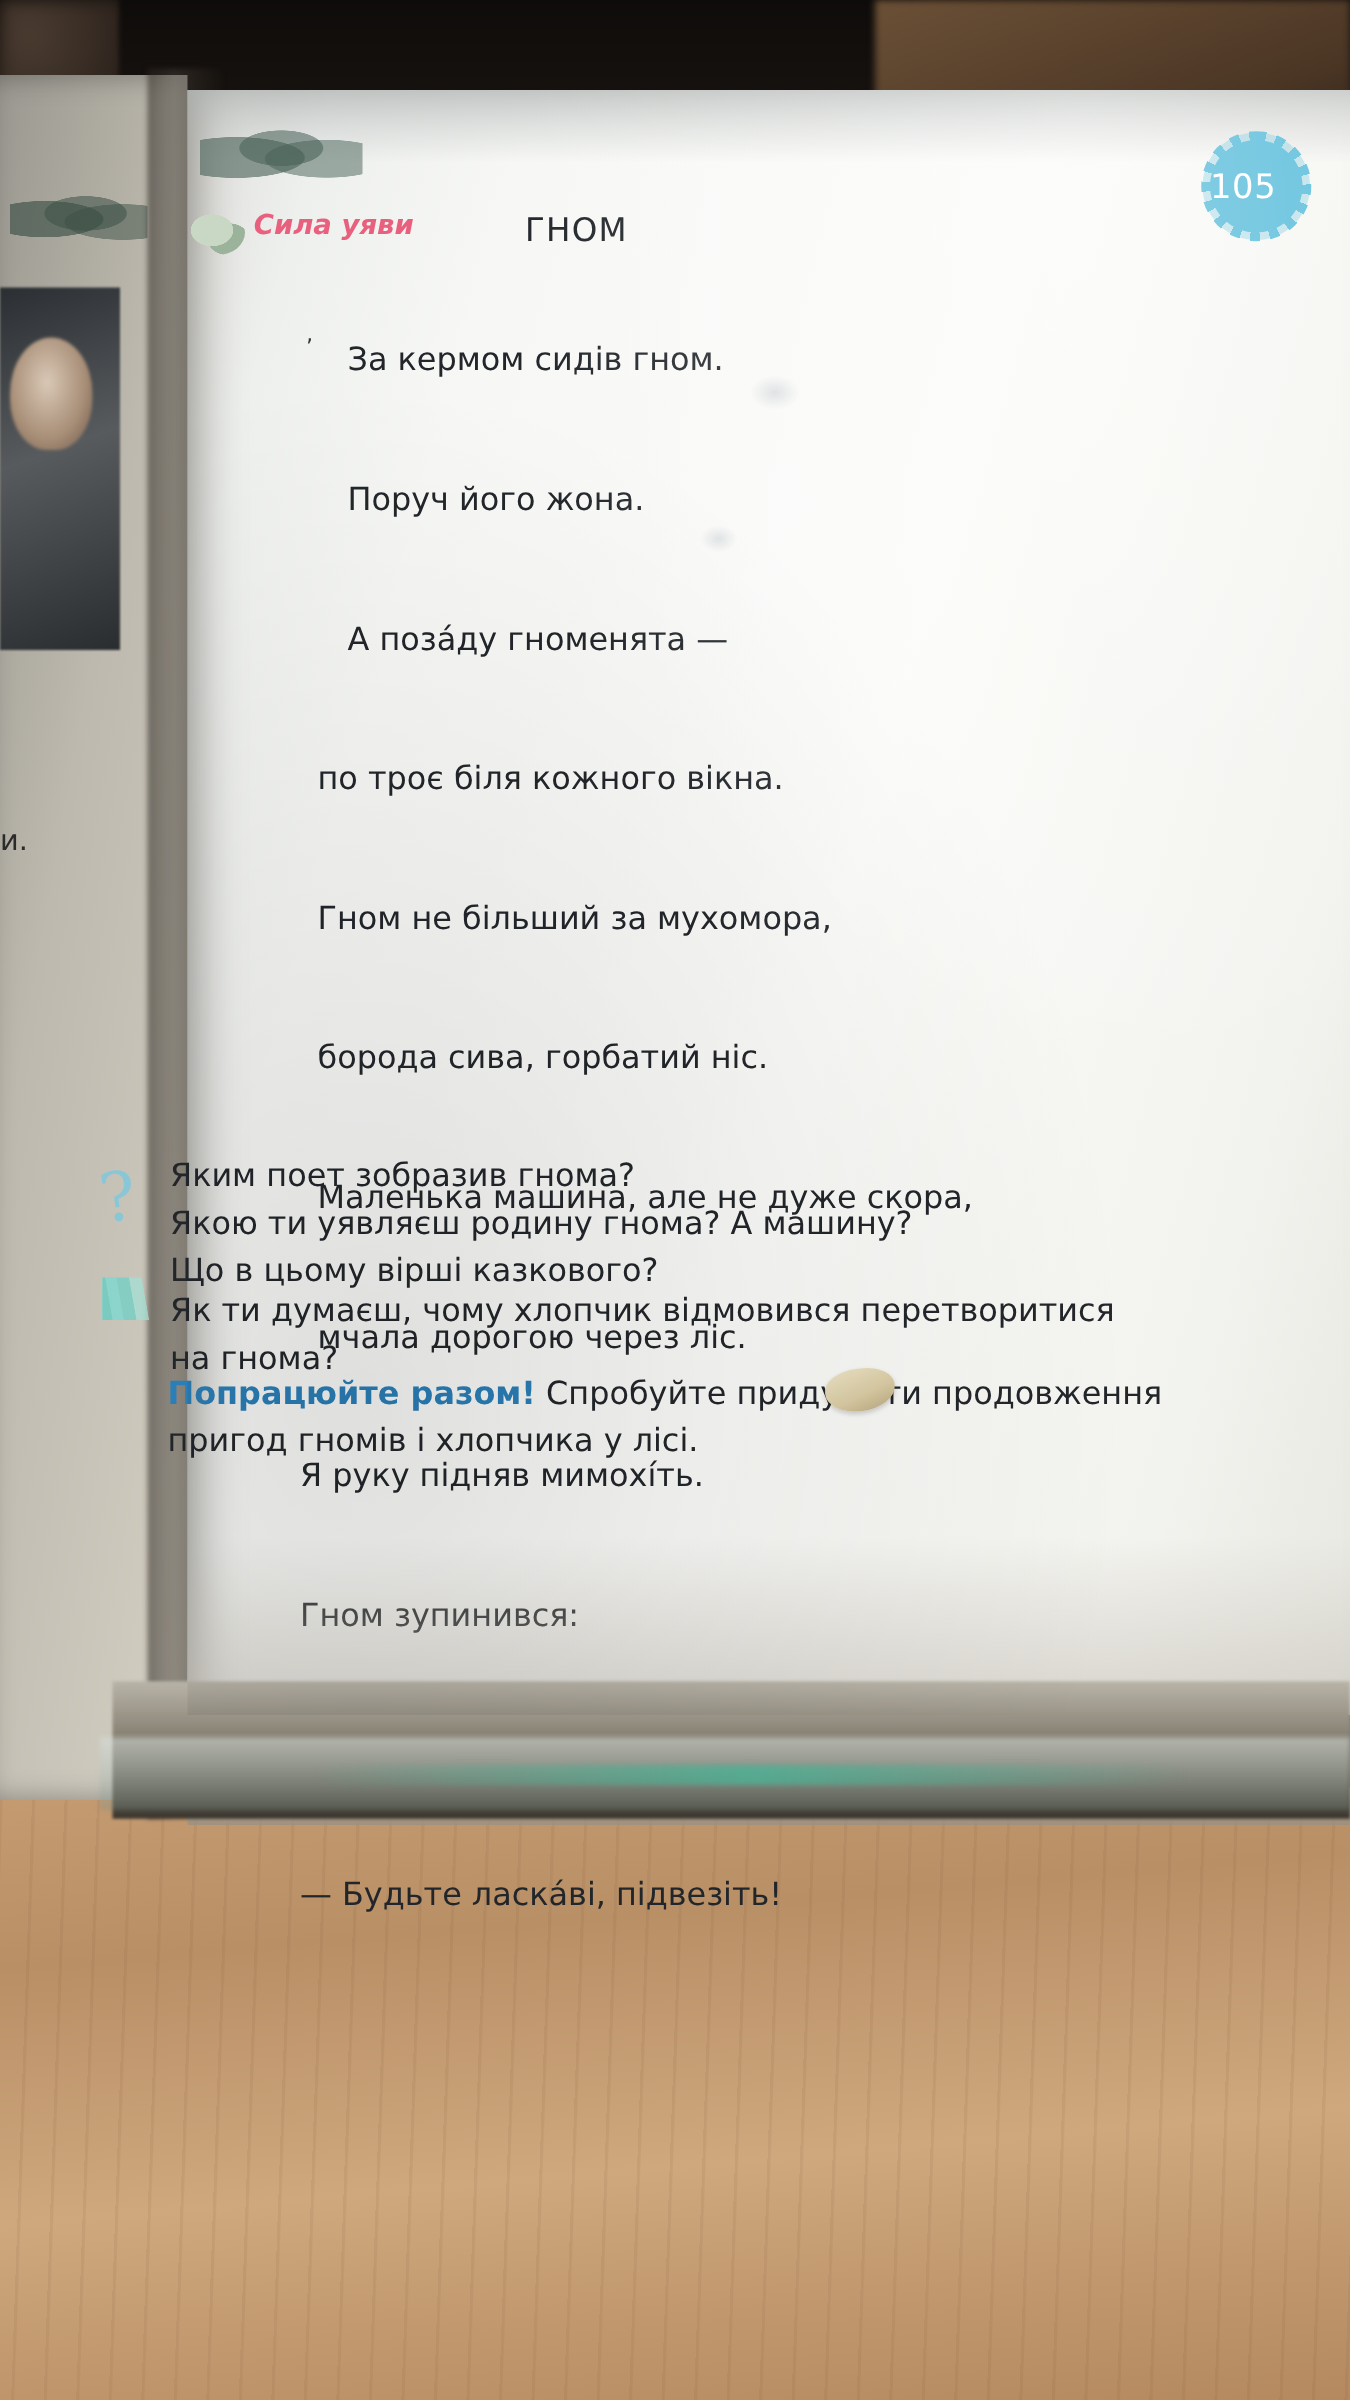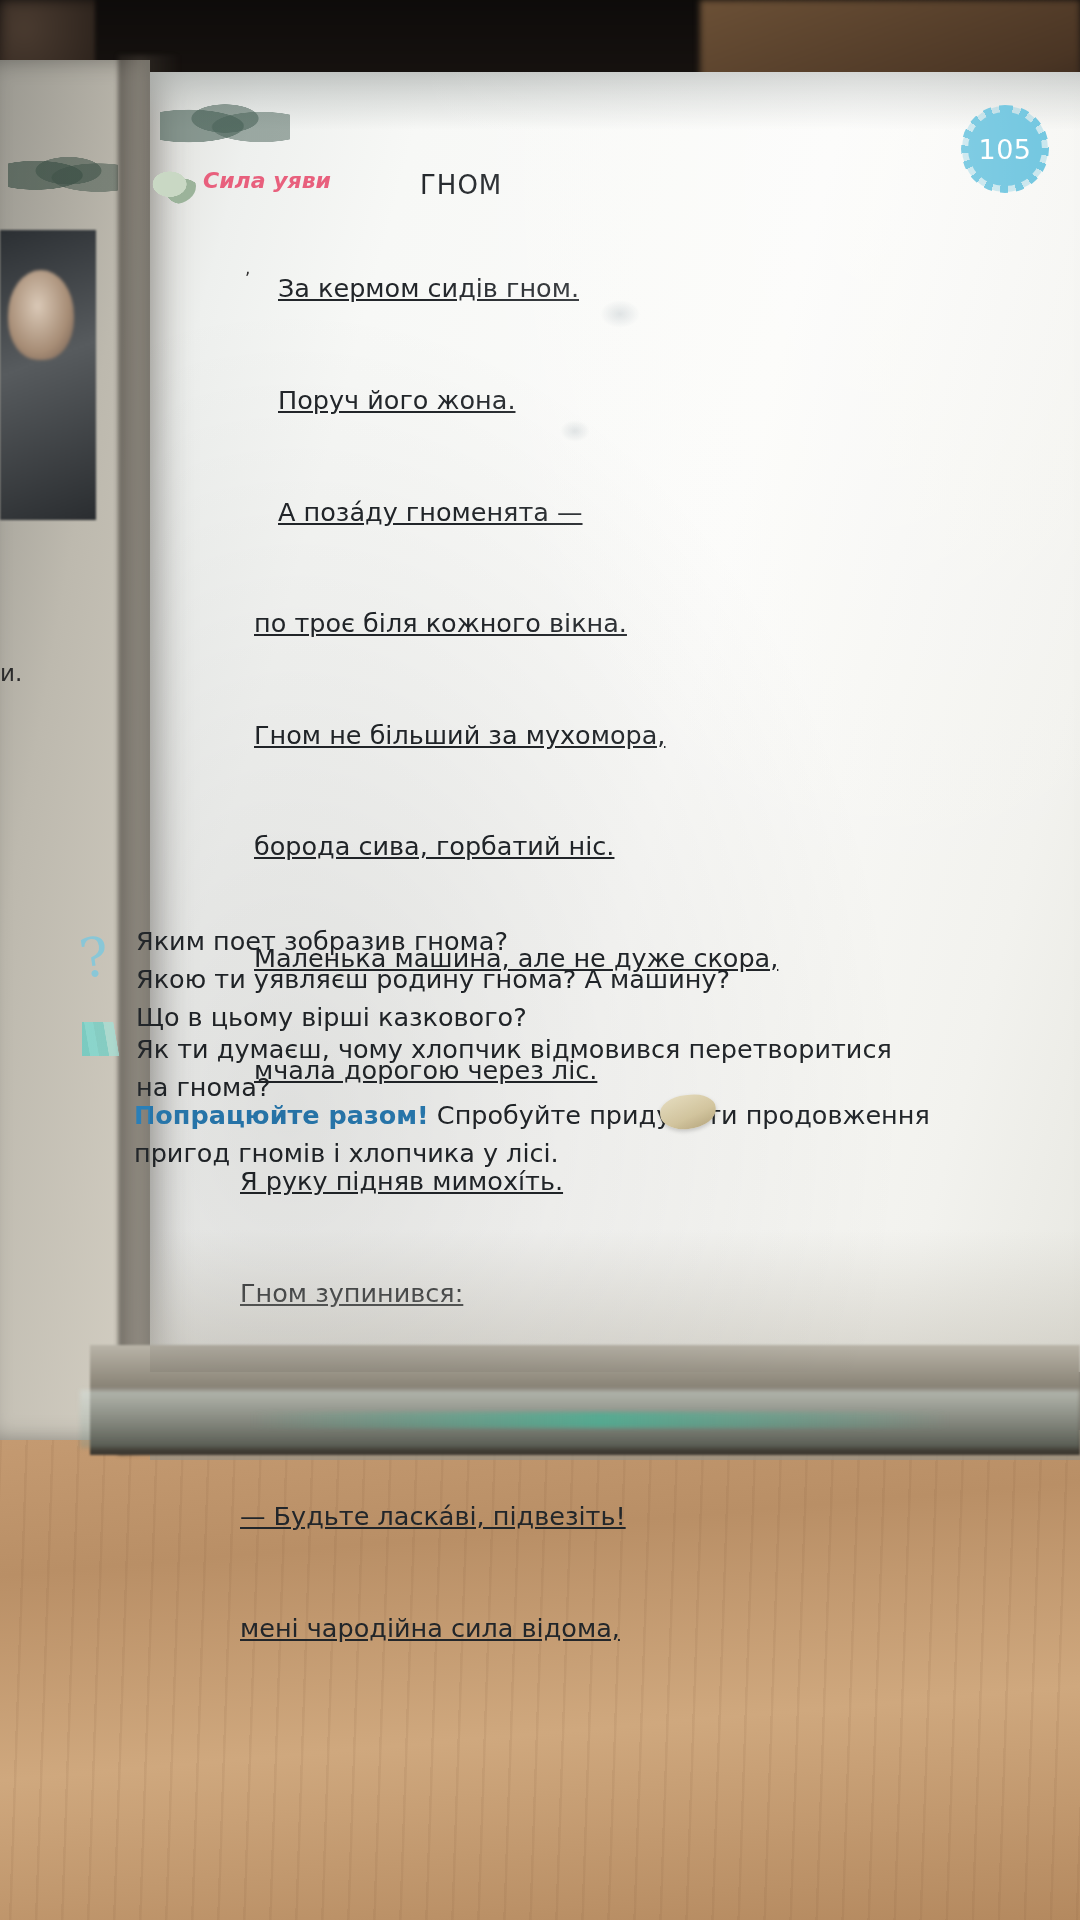--- a/index.html
+++ b/index.html
@@ -161,21 +161,21 @@
       radial-gradient(ellipse at 50% 45%, rgba(70,95,85,.55) 0 36%, rgba(0,0,0,0) 37%),
       radial-gradient(ellipse at 78% 62%, rgba(70,95,85,.5) 0 34%, rgba(0,0,0,0) 35%);
     filter: blur(.5px);
   }
 
   
   .page-badge {
     position: absolute;
     right: 38px; top: 112px;
     width: 74px; height: 74px;
-    display: flex; align-items: center; justify-content: center;
+    display: flex; align-items: center; justify-content: flex-start;
     color: #ffffff;
     font-size: 27px;
     font-family: "DejaVu Sans", sans-serif;
   }
   .page-badge .gear {
     position: absolute; inset: 0;
     background: #4db8d8;
     border-radius: 50%;
     box-shadow: 0 0 0 6px rgba(77,184,216,.35);
   }
@@ -217,21 +217,21 @@
   .poem {
     position: absolute;
     left: 240px; top: 196px;
     width: 660px;
     color: #22262a;
     font-size: 25.5px;
     line-height: 37.2px;
     font-family: "DejaVu Sans", sans-serif;
     white-space: pre;
   }
-  .poem .ln { display: block; text-decoration: underline; }
+  .poem .ln { display: block; }
   .poem .ind { padding-left: 38px; }
   .poem .ind2 { padding-left: 14px; }
   .tiny-mark {
     position: absolute; left: 245px; top: 258px;
     color: #333; font-size: 17px;
   }
 
   
   .q-icon {
     position: absolute; left: 80px; top: 925px;
@@ -350,21 +350,20 @@
     <span class="ln ind">А позáду гноменята —</span>
     <span class="ln ind2">по троє біля кожного вікна.</span>
     <span class="ln ind2">Гном не більший за мухомора,</span>
     <span class="ln ind2">борода сива, горбатий ніс.</span>
     <span class="ln ind2">Маленька машина, але не дуже скора,</span>
     <span class="ln ind2">мчала дорогою через ліс.</span>
     <span class="ln">Я руку підняв мимохíть.</span>
     <span class="ln">Гном зупинився:</span>
     <span class="ln">— Чого ти хочеш?</span>
     <span class="ln">— Будьте ласкáві, підвезіть!</span>
-    <span class="ln">мені чародійна сила відома,</span>
     
     
     
     
     
     
     
     
   </div>
 

